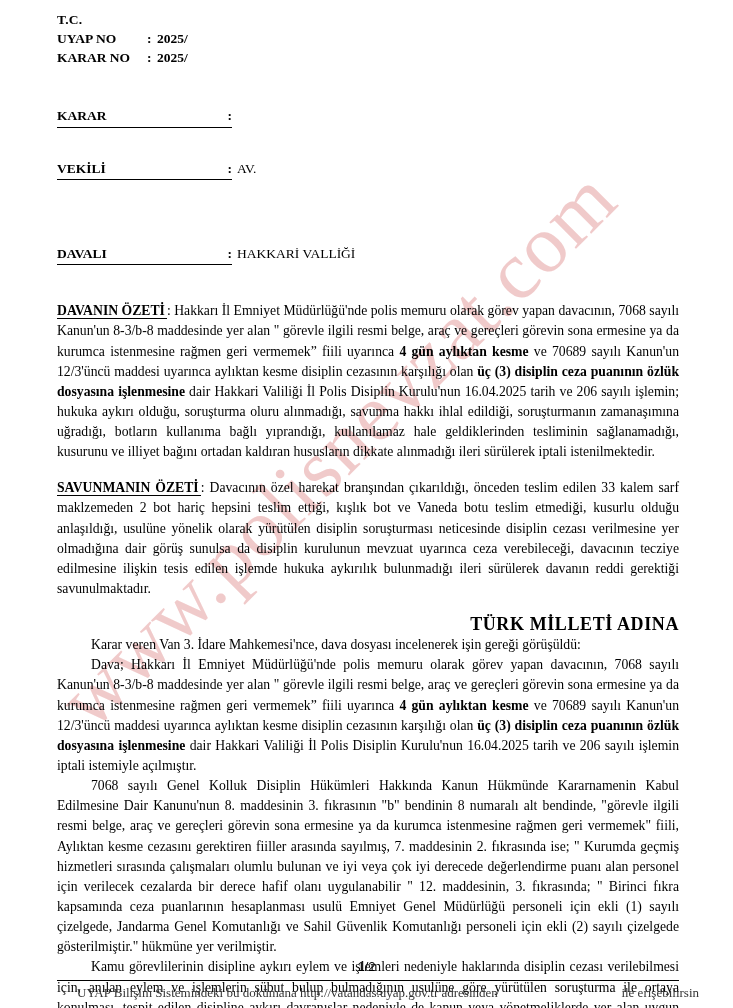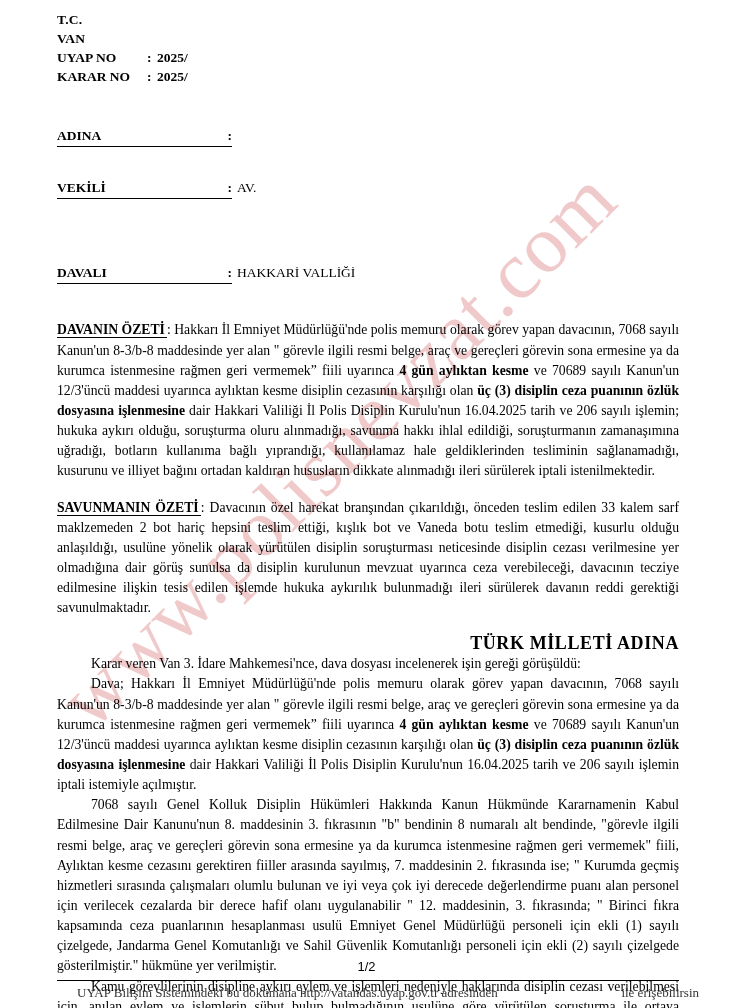--- a/index.html
+++ b/index.html
@@ -181,36 +181,35 @@
 
   <div class="watermark-layer">
     <div class="watermark-text">www.polisnevzat.com</div>
   </div>
 
   <div class="content">
     <div class="doc-body">
 
       <div class="header-block">
         <div class="hdr-center tc">T.C.</div>
-        <div class="hdr-center tc">VAN</div>
         <div class="hdr-row">
           <span class="hdr-label">UYAP NO</span>
           <span class="hdr-sep">:</span>
           <span class="hdr-val">2025/</span>
         </div>
         <div class="hdr-row">
           <span class="hdr-label">KARAR NO</span>
           <span class="hdr-sep">:</span>
           <span class="hdr-val">2025/</span>
         </div>
       </div>
 
       <div class="party-block">
         <div class="party-row">
-          <span class="party-underline"><span>ADINA</span><span class="colon">:</span></span>
+          <span class="party-underline"><span>KARAR</span><span class="colon">:</span></span>
           <span class="party-val"></span>
         </div>
         <div class="party-row">
           <span class="party-underline"><span>VEKİLİ</span><span class="colon">:</span></span>
           <span class="party-val">AV.</span>
         </div>
         <div class="party-gap"></div>
         <div class="party-row">
           <span class="party-underline"><span>DAVALI</span><span class="colon">:</span></span>
           <span class="party-val">HAKKARİ VALLİĞİ</span>

